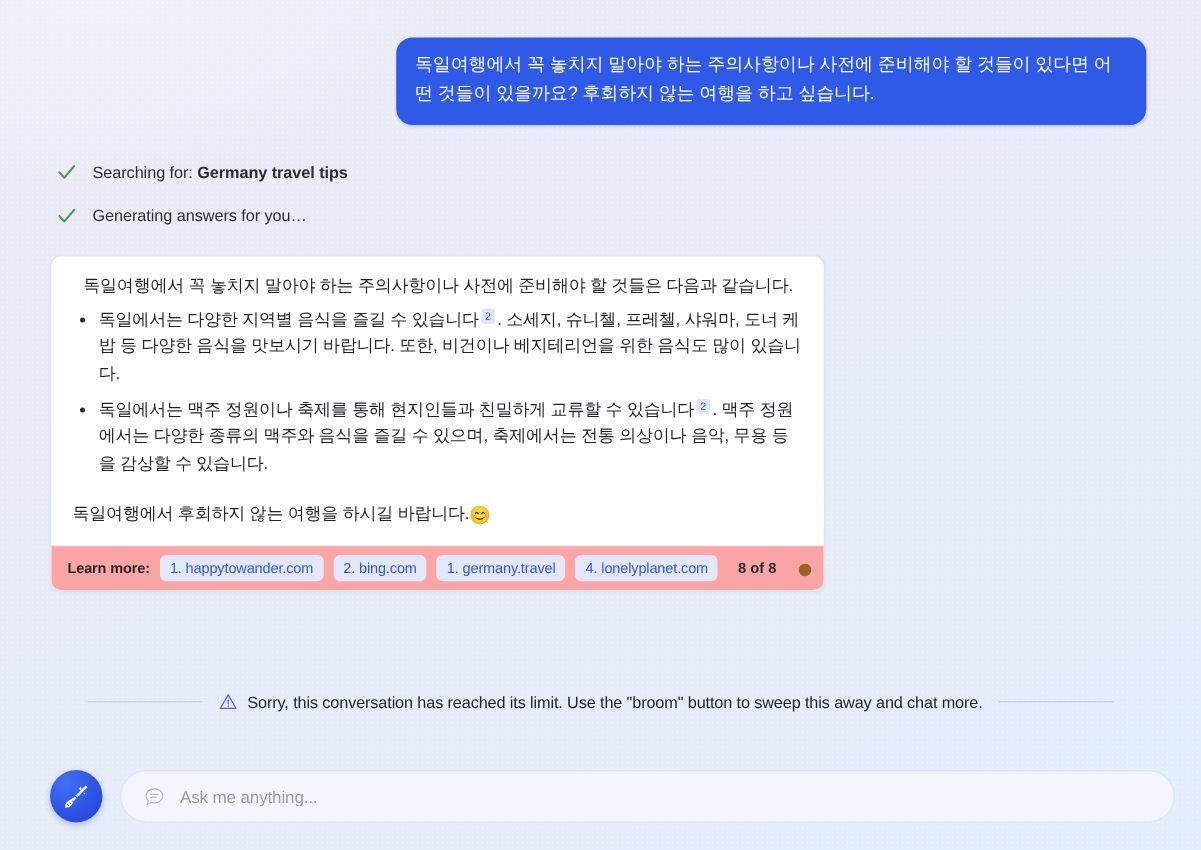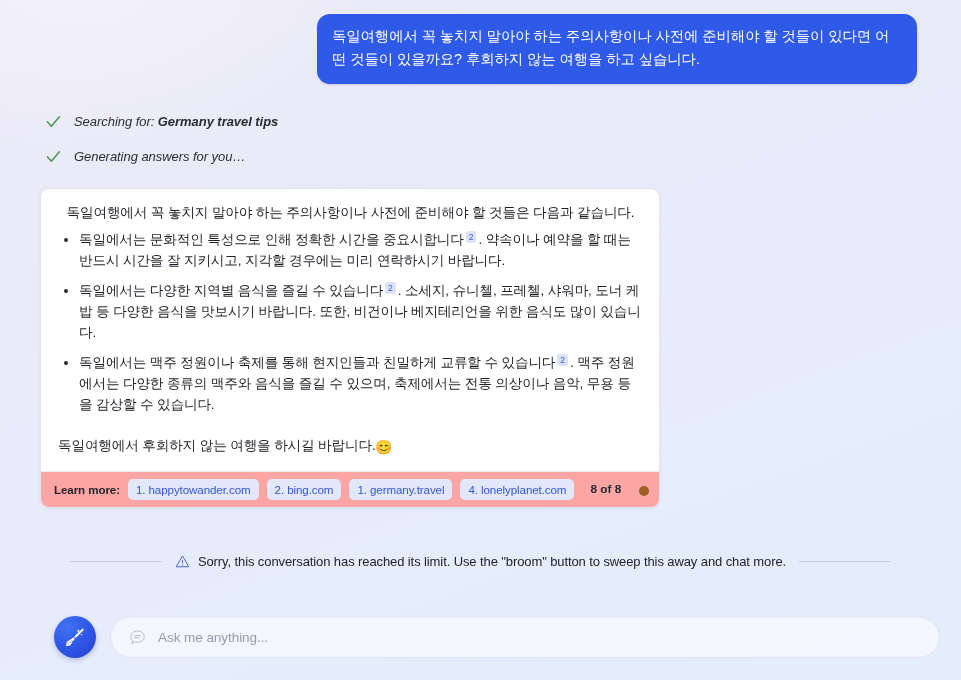--- a/index.html
+++ b/index.html
@@ -36,21 +36,21 @@
     height: 680px;
     display: flex;
     flex-direction: column;
   }
 
   
   .conversation {
     position: relative;
     flex: 0 0 auto;
     height: 528px;
-    padding: 14px 22px 0 40px;
+    padding: 30px 22px 0 40px;
   }
 
   
   .user-row {
     display: flex;
     justify-content: flex-end;
     padding-right: 22px;
   }
   .user-bubble {
     background: #2f5ae8;
@@ -79,21 +79,20 @@
   .check-icon {
     width: 17px;
     height: 17px;
     flex: 0 0 auto;
     display: block;
   }
   .status-text {
     font-size: 13px;
     color: #2c2c33;
     letter-spacing: -0.05px;
-    font-style: italic;
   }
   .status-text b { font-weight: bold; }
 
   
   .answer-card {
     margin-top: 16px;
     width: 620px;
     background: #ffffff;
     border: 1px solid #e3e3ee;
     border-radius: 9px;
@@ -220,21 +219,21 @@
     white-space: nowrap;
     letter-spacing: -0.1px;
   }
 
   
   .composer {
     flex: 1 1 auto;
     display: flex;
     align-items: center;
     gap: 14px;
-    padding: 0 21px 0 54px;
+    padding: 0 21px 0 40px;
   }
   .broom-button {
     width: 42px;
     height: 42px;
     flex: 0 0 auto;
     border-radius: 50%;
     background: radial-gradient(circle at 32% 26%, #3f73f2 0%, #2f55e6 52%, #2440cf 100%);
     display: flex;
     align-items: center;
     justify-content: center;
@@ -302,23 +301,20 @@
 
     <div class="answer-card">
 
       <div class="answer-body">
 
         <div class="answer-intro">독일여행에서 꼭 놓치지 말아야 하는 주의사항이나 사전에 준비해야 할 것들은 다음과 같습니다.</div>
 
         <ul>
 
 
-          <li>
-            <span>독일에서는 문화적인 특성으로 인해 정확한 시간을 중요시합니다</span><sup class="cite">2</sup><span>. 약속이나 예약을 할 때는 반드시 시간을 잘 지키시고, 지각할 경우에는 미리 연락하시기 바랍니다.</span>
-          </li>
 
           <li>
             <span>독일에서는 다양한 지역별 음식을 즐길 수 있습니다</span><sup class="cite">2</sup><span>. 소세지, 슈니첼, 프레첼, 샤워마, 도너 케밥 등 다양한 음식을 맛보시기 바랍니다. 또한, 비건이나 베지테리언을 위한 음식도 많이 있습니다.</span>
           </li>
 
           <li>
             <span>독일에서는 맥주 정원이나 축제를 통해 현지인들과 친밀하게 교류할 수 있습니다</span><sup class="cite">2</sup><span>. 맥주 정원에서는 다양한 종류의 맥주와 음식을 즐길 수 있으며, 축제에서는 전통 의상이나 음악, 무용 등을 감상할 수 있습니다.</span>
           </li>
 
 

